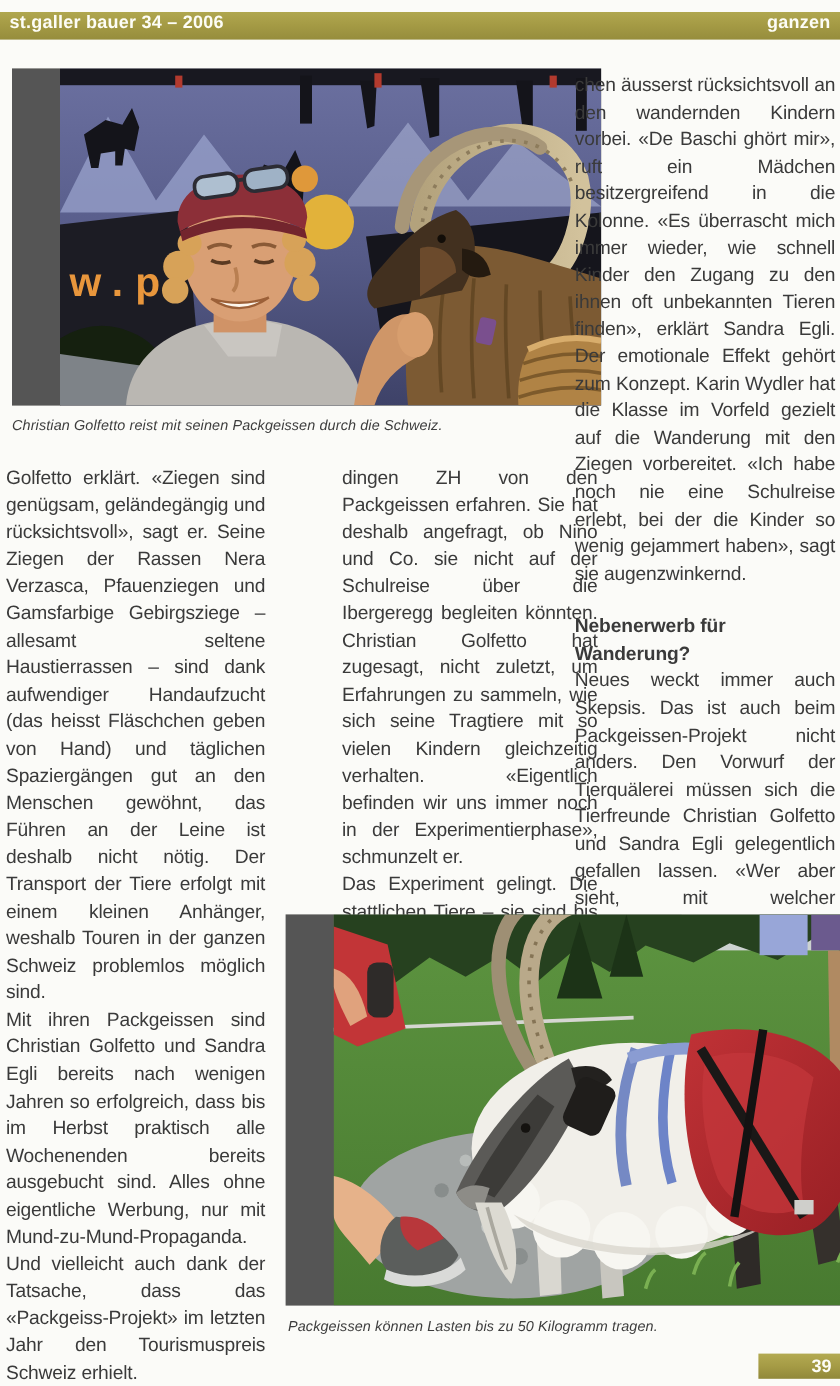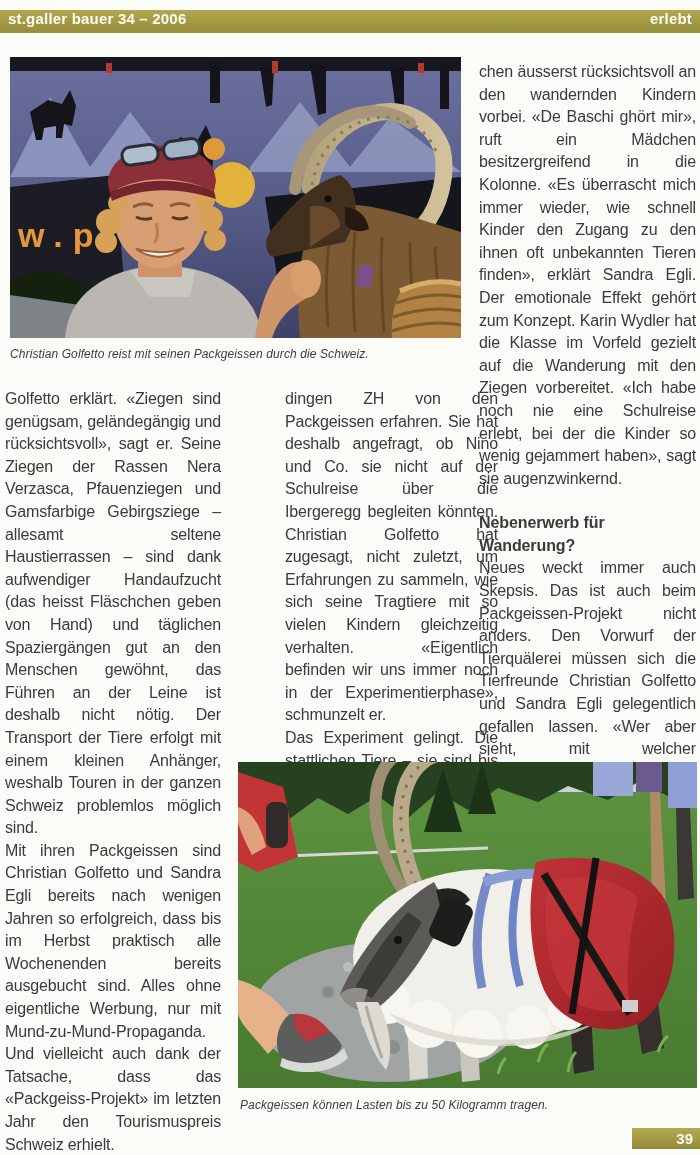--- a/index.html
+++ b/index.html
@@ -13,21 +13,21 @@
   .header-bar{
     position:absolute;left:0;top:10px;width:700px;height:23px;
     background:linear-gradient(180deg,#b0a74f 0%,#a59b45 45%,#968d3c 100%);
     display:flex;justify-content:space-between;
     box-sizing:border-box;padding:0 8px;
   }
   .header-bar span{
     color:#fdfdf6;font-weight:bold;font-size:15px;letter-spacing:.2px;
   }
   
-  .photo{position:absolute;overflow:hidden;background:#555;}
+  .photo{position:absolute;overflow:hidden;background:#555;padding-left:40px;}
   .photo svg{display:block;}
   .photo-top{left:10px;top:57px;width:451px;height:281px;}
   .photo-bottom{left:238px;top:762px;width:459px;height:326px;}
   
   .caption{
     position:absolute;font-style:italic;font-size:12px;color:#3d3d3d;
     letter-spacing:.1px;white-space:nowrap;
   }
   .caption-top{left:10px;top:347px;width:451px;}
   .caption-bottom{left:240px;top:1098px;width:457px;}
@@ -52,21 +52,21 @@
     display:flex;align-items:center;justify-content:flex-end;
     box-sizing:border-box;padding-right:7px;
   }
   .page-badge span{color:#fdfdf6;font-weight:bold;font-size:15px;}
 </style>
 </head>
 <body>
 
 <div class="header-bar">
   <span>st.galler bauer 34 – 2006</span>
-  <span>erlebt</span>
+  <span>ganzen</span>
 </div>
 
 <div class="photo photo-top">
   <svg width="451" height="281" viewBox="0 0 451 281">
     <defs>
       <linearGradient id="mural" x1="0" y1="0" x2="0" y2="1">
         <stop offset="0" stop-color="#6b70a0"></stop>
         <stop offset="0.55" stop-color="#565b88"></stop>
         <stop offset="1" stop-color="#3e4268"></stop>
       </linearGradient>

